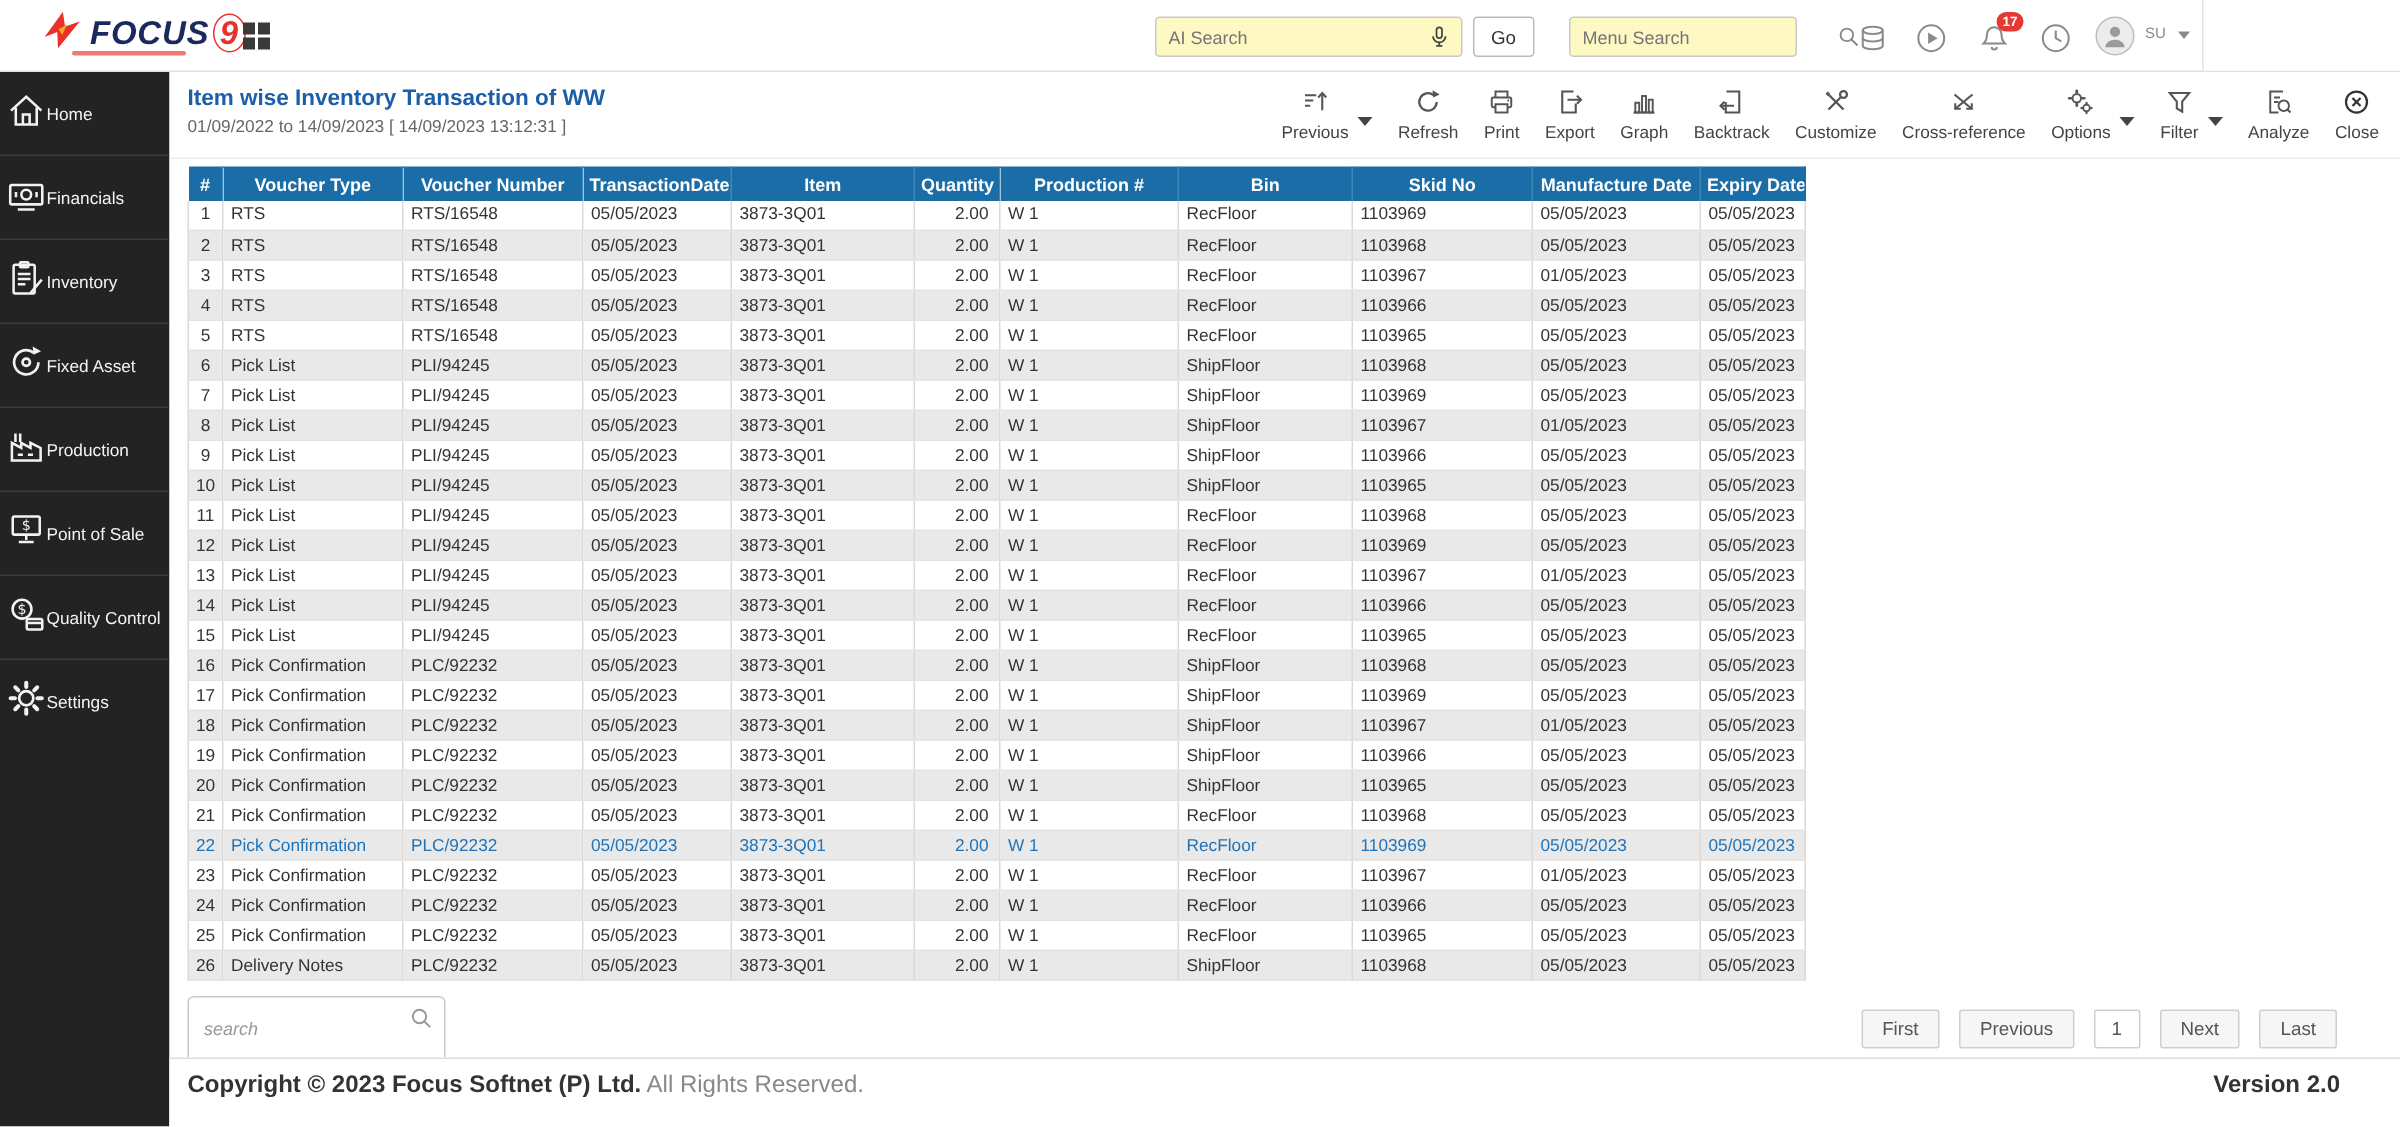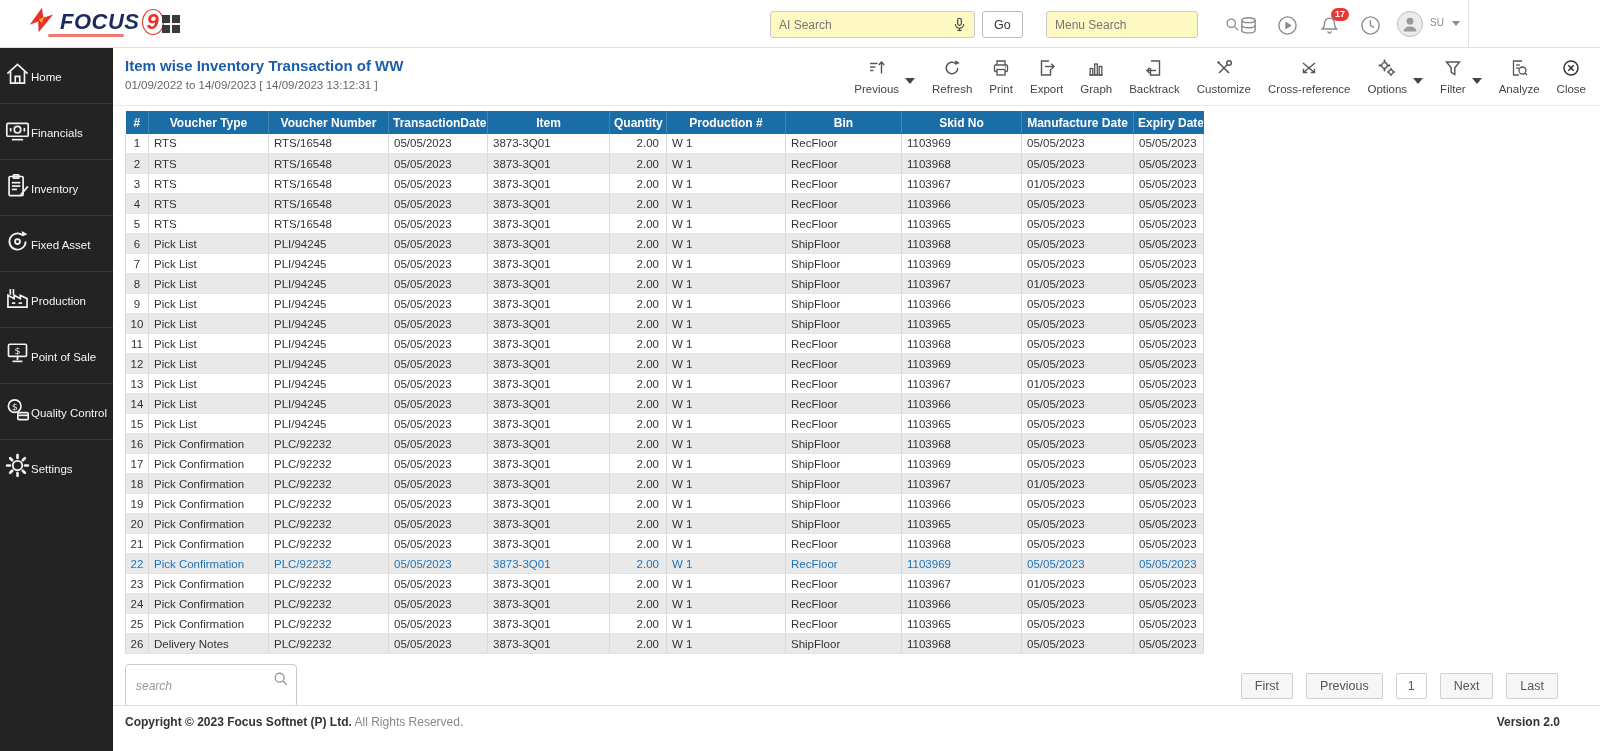--- a/index.html
+++ b/index.html
@@ -65,21 +65,21 @@
   .bottom-bar { position:absolute; top:616px; left:12px; right:42px; display:flex; justify-content:space-between; align-items:center; }
   .search-box { position:relative; width:172px; }
   .search-box input { width:172px; height:44px; border:1px solid #c9c9c9; border-radius:4px; padding:0 30px 0 10px; font-size:12px; color:#444; outline:none; font-family:"Liberation Sans", sans-serif; }
   .search-box input::placeholder { font-style:italic; color:#999; }
   .search-box .mag { position:absolute; right:8px; top:7px; }
   .pagination { display:flex; gap:13px; align-items:flex-end; }
   .page-btn { background:#f6f6f6; border:1px solid #cfcfcf; border-radius:2px; color:#555; font-size:12.5px; padding:5px 13px; cursor:pointer; font-family:"Liberation Sans", sans-serif; }
   .page-btn.current { background:#fff; padding:5px 11px; }
 
   
-  .footer { position:absolute; left:0; right:0; bottom:0; height:46px; border-top:1px solid #ddd; background:#fff; display:flex; justify-content:space-between; padding:9px 40px 0 12px; font-size:12px; }
+  .footer { position:absolute; left:0; right:0; bottom:0; height:46px; border-top:1px solid #ddd; background:#fff; display:flex; justify-content:space-between; padding:9px 40px 0 12px; font-size:16px; }
   .copy-strong { font-weight:bold; color:#333; }
   .copy-rest { color:#888; }
   .version { font-weight:bold; color:#333; }
 </style>
 </head>
 <body>
 
 <div class="topbar">
   <div class="logo">
     <span>

